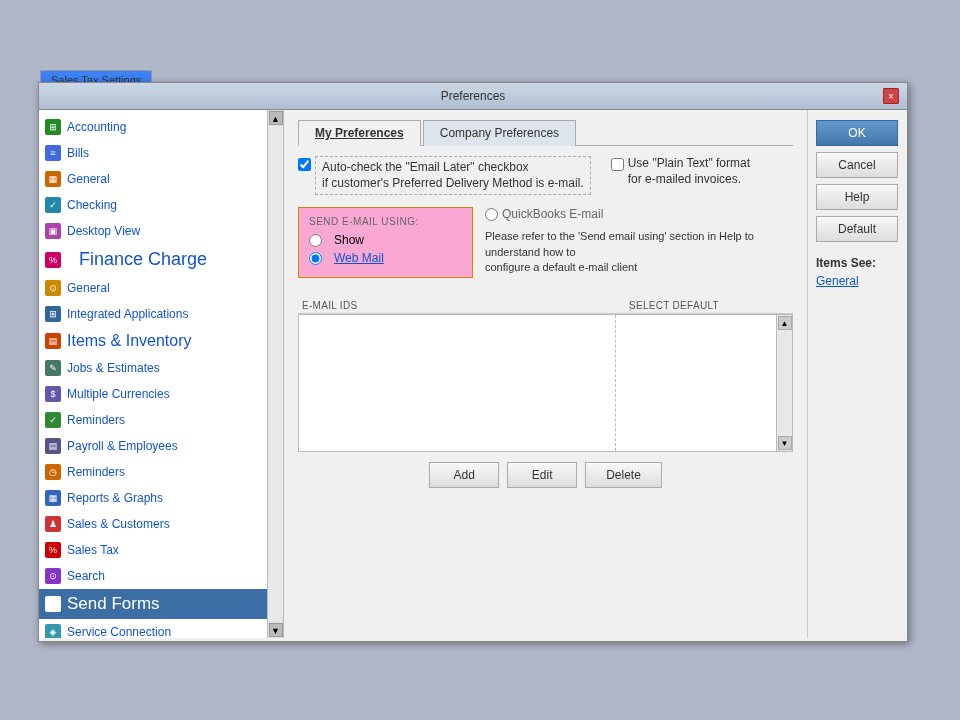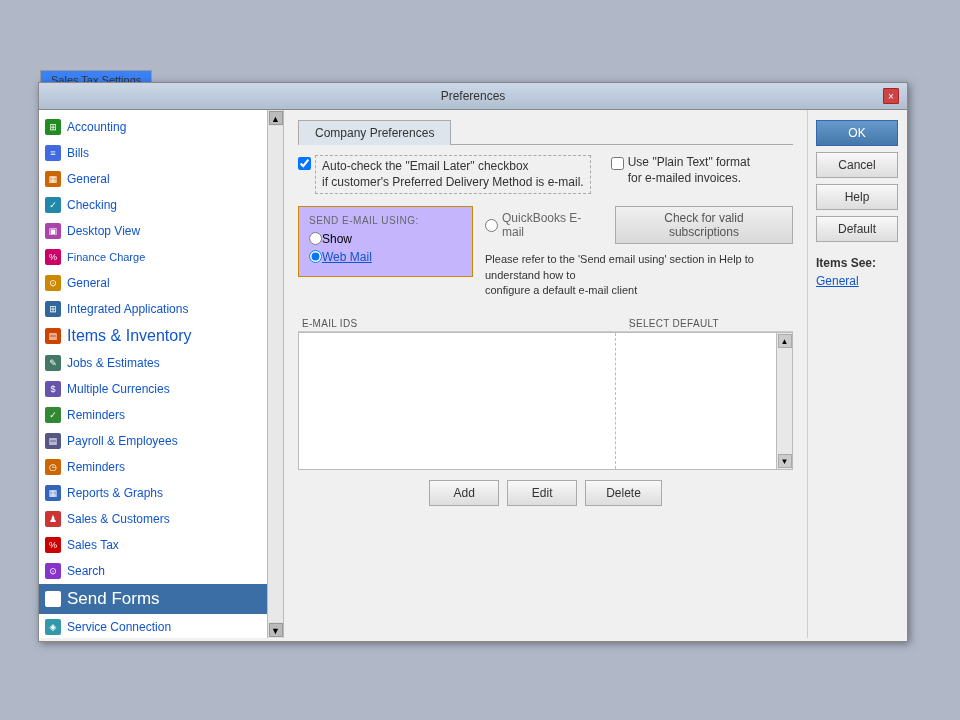--- a/index.html
+++ b/index.html
@@ -172,38 +172,38 @@
     }
 
     input[type="checkbox"] {
       margin-top: 2px;
       flex-shrink: 0;
     }
 
     
     .send-email-box {
       border: 1px solid #cc8800;
-      background: #c4b5fd;
+      background: #f9a8d4;
       padding: 8px 10px;
       width: 175px;
       margin-bottom: 12px;
     }
 
     .send-email-label {
       font-size: 10px;
       color: #666;
       letter-spacing: 0.5px;
       margin-bottom: 6px;
       text-transform: uppercase;
     }
 
     .radio-option {
       display: flex;
-      align-items: flex-start;
-      gap: 0;
+      align-items: flex-end;
+      gap: 12px;
       margin-bottom: 4px;
       font-size: 12px;
     }
 
     .radio-link {
       color: #1155cc;
       text-decoration: underline;
       cursor: pointer;
     }
 
@@ -392,21 +392,21 @@
             <div class="sidebar-item" style="padding-right: 20px;">
               <span class="item-icon" style="width: 16px; height: 16px; background: rgb(34, 136, 170); border-radius: 2px; display: flex; align-items: center; justify-content: center; font-size: 9px; color: white; flex-shrink: 0;">✓</span>
               <span style="font-size: 12px;">Checking</span>
             </div>
             <div class="sidebar-item" style="padding-right: 20px;">
               <span class="item-icon" style="width: 16px; height: 16px; background: rgb(170, 68, 170); border-radius: 2px; display: flex; align-items: center; justify-content: center; font-size: 9px; color: white; flex-shrink: 0;">▣</span>
               <span style="font-size: 12px;">Desktop View</span>
             </div>
             <div class="sidebar-item" style="padding-right: 20px;">
               <span class="item-icon" style="width: 16px; height: 16px; background: rgb(204, 0, 102); border-radius: 2px; display: flex; align-items: center; justify-content: center; font-size: 9px; color: white; flex-shrink: 0;">%</span>
-              <span style="font-size: 11px;">Finance Charge</span>
+              <span style="font-size: 18px; margin-left: 12px;">Finance Charge</span>
             </div>
             <div class="sidebar-item" style="padding-right: 20px;">
               <span class="item-icon" style="width: 16px; height: 16px; background: rgb(204, 136, 0); border-radius: 2px; display: flex; align-items: center; justify-content: center; font-size: 9px; color: white; flex-shrink: 0;">⊙</span>
               <span style="font-size: 12px;">General</span>
             </div>
             <div class="sidebar-item" style="padding-right: 20px;">
               <span class="item-icon" style="width: 16px; height: 16px; background: rgb(51, 102, 153); border-radius: 2px; display: flex; align-items: center; justify-content: center; font-size: 9px; color: white; flex-shrink: 0;">⊞</span>
               <span style="font-size: 12px;">Integrated Applications</span>
             </div>
             <div class="sidebar-item" style="padding-right: 20px;">
@@ -462,20 +462,23 @@
         <div style="position:absolute;right:0;top:0;bottom:0;width:16px;background:#e0e0e0;border-left:1px solid #bbb;display:flex;flex-direction:column;">
           <div style="width:14px;margin:1px auto;height:14px;background:#bbb;border:1px solid #999;text-align:center;font-size:9px;line-height:14px;cursor:pointer;">▲</div>
           <div style="flex:1;background:#e8e8e8;"></div>
           <div style="width:14px;margin:1px auto;height:14px;background:#bbb;border:1px solid #999;text-align:center;font-size:9px;line-height:14px;cursor:pointer;">▼</div>
         </div>
       </div>
 
       <div class="main-content">
 
         <div class="tabs">
+          <div class="tab active">
+            <span>My Preferences</span>
+          </div>
           <div class="tab">
             <span>Company Preferences</span>
           </div>
         </div>
 
         <div class="checkbox-row">
           <div class="checkbox-group">
             <input type="checkbox" checked="" style="">
             <label class="checkbox-label" style="border:1px dashed #aaa;padding:3px 6px;">
               Auto-check the "Email Later" checkbox<br>if customer's Preferred Delivery Method is e-mail.
@@ -502,23 +505,20 @@
               <span class="radio-link">Web Mail</span>
             </div>
           </div>
 
           <div style="flex:1;">
             <div class="qb-email-row">
               <div class="qb-email-label">
                 <input type="radio" name="send_email" style="">
                 <span>QuickBooks E-mail</span>
               </div>
-              <button class="btn-check-subscriptions">
-                <span>Check for valid subscriptions</span>
-              </button>
             </div>
             <p class="help-text">
               Please refer to the 'Send email using' section in Help to understand how to<br>
               configure a default e-mail client
             </p>
           </div>
         </div>
 
         <div class="email-ids-section">
           <div class="email-ids-header">

